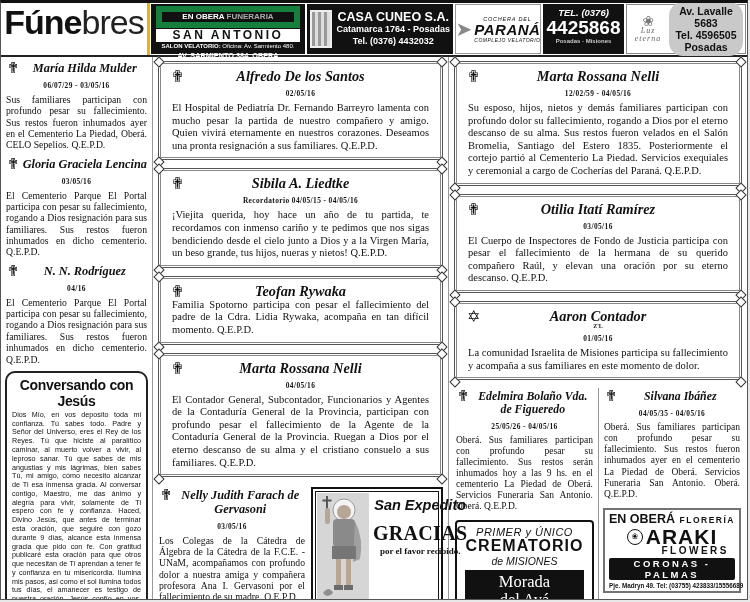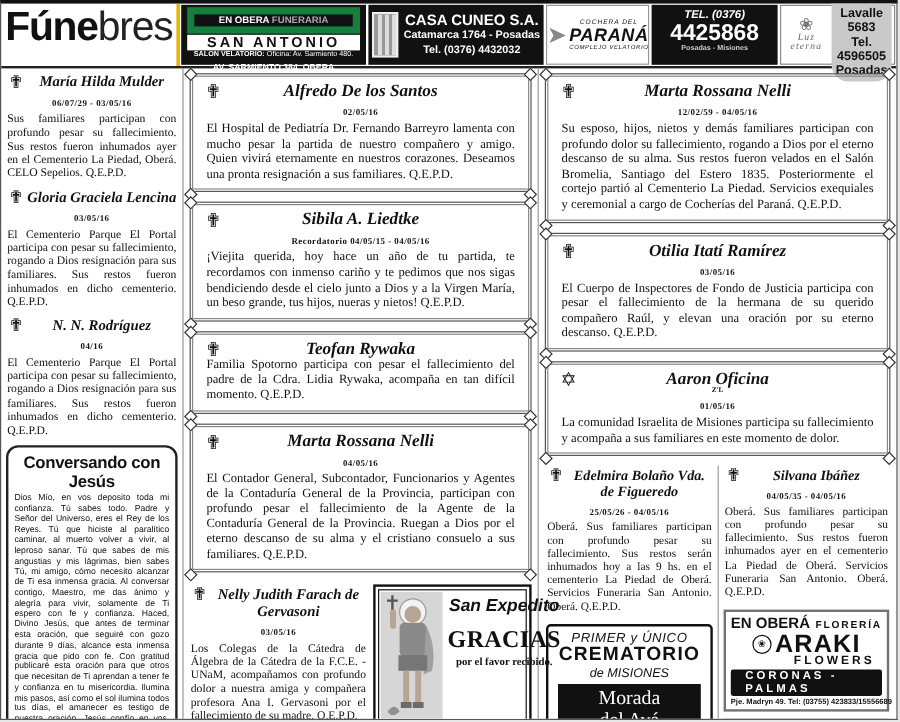--- a/index.html
+++ b/index.html
@@ -22,21 +22,21 @@
   .cc-logo{width:24px;height:34px;border:2px solid #eee;background:repeating-linear-gradient(90deg,#999 0 3px,#ddd 3px 6px);}
   .cc-text{flex:1;text-align:center;font-family:"Liberation Sans",sans-serif;}
   .cc-name{font-size:12.5px;font-weight:900;white-space:nowrap;}
   .cc-line{font-size:9px;font-weight:bold;line-height:1.3;white-space:nowrap;}
   .ad-pa{width:86px;display:flex;align-items:center;justify-content:center;gap:2px;border:1px solid #999;margin:1px;}
   .pa-swirl{color:#888;font-size:20px;font-family:"DejaVu Sans",sans-serif;}
   .pa-col{text-align:center;font-family:"Liberation Sans",sans-serif;}
   .pa-top{font-size:5.5px;font-style:italic;letter-spacing:.8px;}
   .pa-name{font-size:15px;font-weight:900;font-style:italic;letter-spacing:.5px;line-height:1;}
   .pa-bottom{font-size:5px;font-style:italic;letter-spacing:.5px;}
-  .ad-patel{width:105px;background:#111;color:#fff;text-align:center;margin:1px;padding-top:4px;font-family:"Liberation Sans",sans-serif;}
+  .ad-patel{width:81px;background:#111;color:#fff;text-align:center;margin:1px;padding-top:4px;font-family:"Liberation Sans",sans-serif;}
   .patel-label{font-size:9.5px;font-style:italic;font-weight:bold;line-height:1.1;}
   .patel-num{font-size:19px;font-weight:900;line-height:1.05;}
   .patel-sub{font-size:6px;color:#ccc;font-weight:bold;}
   .ad-et{flex:1;border:1px solid #888;margin:1px;display:flex;align-items:center;padding:2px;gap:2px;}
   .et-logo{width:38px;text-align:center;color:#777;}
   .et-flower{font-size:14px;line-height:.9;font-family:"DejaVu Sans",sans-serif;}
   .et-name{font-size:8px;font-style:italic;letter-spacing:1px;color:#666;line-height:1;}
   .et-box{flex:1;background:#c9c9c9;border-radius:14px;text-align:center;font-weight:bold;font-size:10.5px;
           line-height:1.15;padding:3px 0;font-family:"Liberation Sans",sans-serif;}
   
@@ -95,21 +95,21 @@
   
   .araki{border:2px solid #737373;padding:2px 4px 2px;font-family:"Liberation Sans",sans-serif;margin-top:8px;}
   .ar-top{display:flex;justify-content:space-between;align-items:baseline;}
   .ar-loc{font-weight:900;font-size:12.5px;}
   .ar-type{font-weight:bold;font-size:8.5px;letter-spacing:1.5px;}
   .ar-mid{display:flex;align-items:center;justify-content:center;gap:3px;margin-top:1px;}
   .ar-logo{width:14px;height:14px;border:1.5px solid #111;border-radius:50%;font-size:8px;display:flex;
            align-items:center;justify-content:center;font-family:"DejaVu Sans",sans-serif;flex:none;}
   .ar-name{font-weight:900;font-size:21px;letter-spacing:1px;line-height:.95;}
   .ar-sub{text-align:right;font-weight:900;font-size:10px;letter-spacing:2.5px;margin-top:-2px;padding-right:6px;}
-  .ar-bar{background:#111;color:#fff;font-weight:bold;font-size:9.5px;letter-spacing:2.5px;border-radius:2px;margin-top:2px;padding-left:12px;}
+  .ar-bar{background:#111;color:#fff;text-align:center;font-weight:bold;font-size:9.5px;letter-spacing:2.5px;border-radius:2px;margin-top:2px;}
   .ar-addr{font-weight:bold;font-size:6.3px;text-align:center;margin-top:2px;white-space:nowrap;}
   
   .etg{border:1px solid #555;margin-top:6px;display:flex;align-items:center;padding:3px;gap:3px;}
 </style>
 </head>
 <body>
 
 <div class="page">
 
   <header class="hdr">
@@ -279,21 +279,21 @@
         <div class="inner">
           <span class="cross">✟</span>
           <h3 class="n-name">Otilia Itatí Ramírez</h3>
           <div class="n-date">03/05/16</div>
           <p class="n-body">El Cuerpo de Inspectores de Fondo de Justicia participa con pesar el fallecimiento de la hermana de su querido compañero Raúl, y elevan una oración por su eterno descanso. Q.E.P.D.</p>
         </div>
       </article>
       <article class="notice ornate">
         <div class="inner">
           <span class="cross">✡</span>
-          <h3 class="n-name">Aaron Oficina</h3>
+          <h3 class="n-name">Aaron Contador</h3>
           <div class="n-sub">Z'L</div>
           <div class="n-date">01/05/16</div>
           <p class="n-body">La comunidad Israelita de Misiones participa su fallecimiento y acompaña a sus familiares en este momento de dolor.</p>
         </div>
       </article>
       <div class="subrow">
         <div class="subcol">
           <article class="notice">
             <div class="n-head">
               <span class="cross">✟</span>

